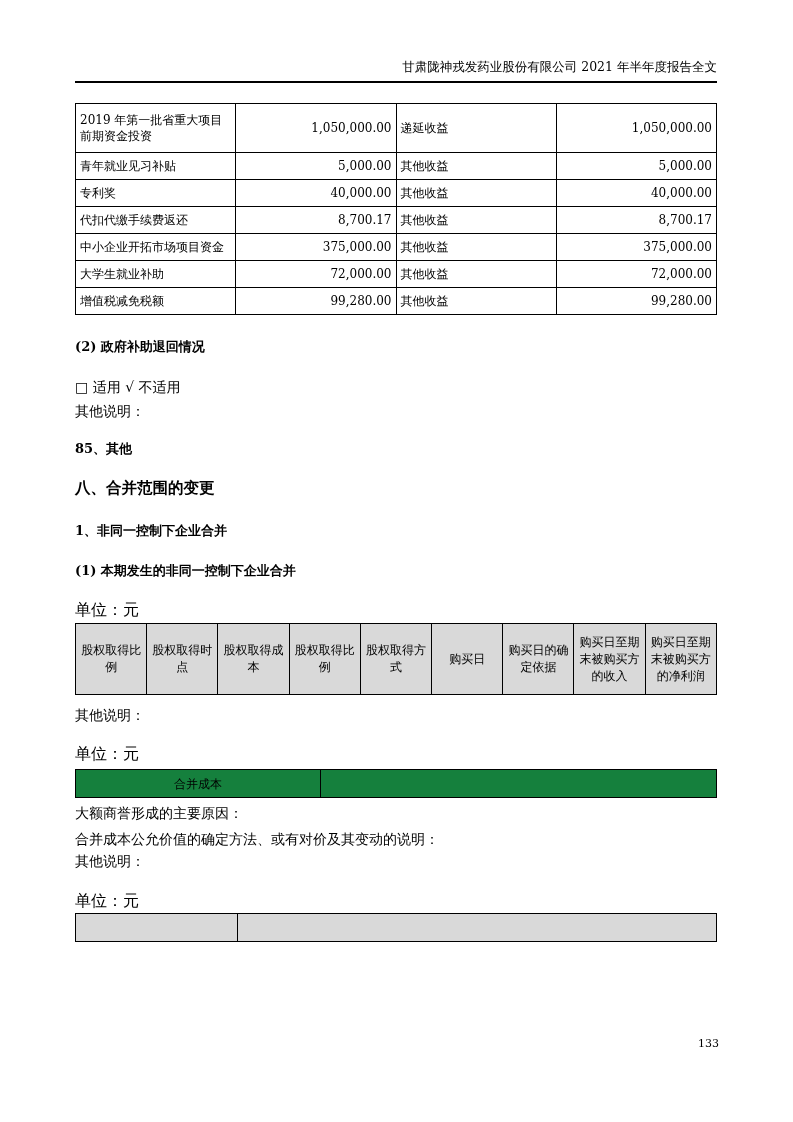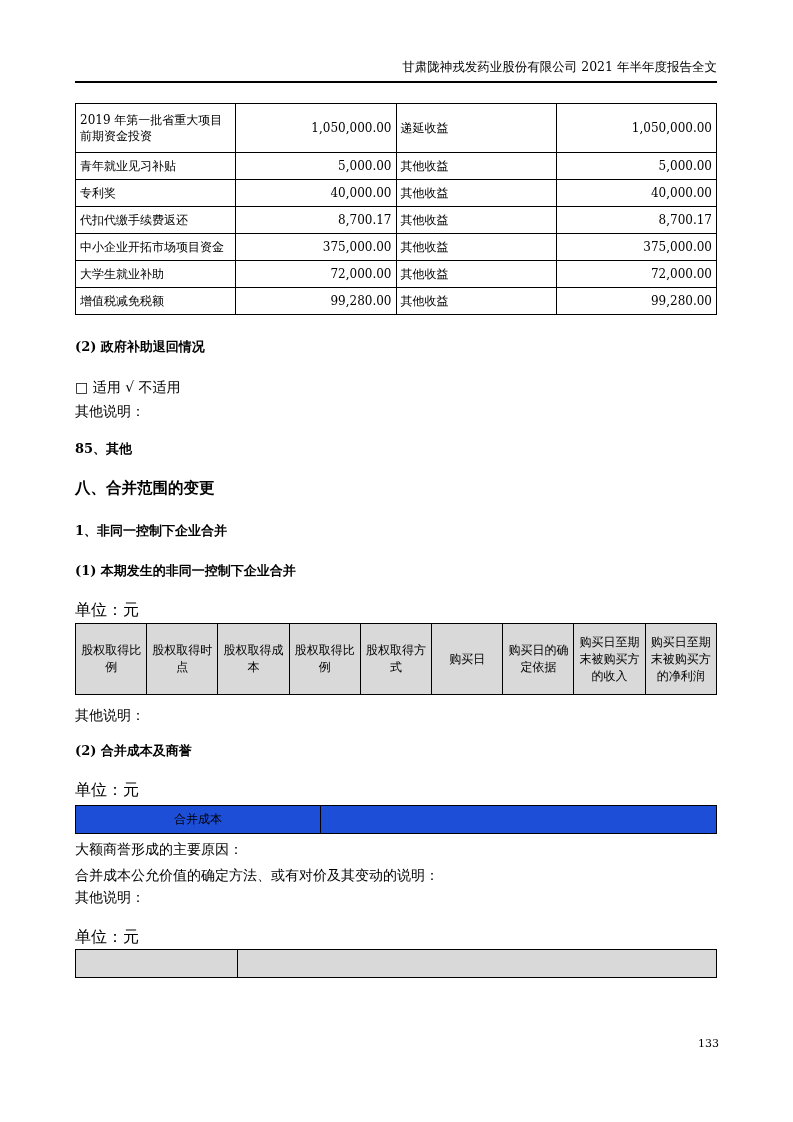--- a/index.html
+++ b/index.html
@@ -23,21 +23,21 @@
   .body-line{font-size:14px;line-height:16px;margin:0;}
   .unit{font-size:16px;line-height:16px;text-align:left;margin:0;}
   .mt-23{margin-top:23px;} .mt-24{margin-top:24px;} .mt-8{margin-top:8px;}
   .mt-21{margin-top:21px;} .mt-19{margin-top:19px;} .mt-12{margin-top:12px;}
   .mt-10{margin-top:10px;} .mt-7{margin-top:7px;} .mt-6{margin-top:6px;}
   .t2{margin-top:5px;}
   .t2 td{
     background:#d9d9d9;text-align:center;height:66px;line-height:17px;padding:2px 3px;
   }
   .t3{margin-top:7px;}
-  .t3 td{background:#1d4ed8;height:23px;font-family:Liberation Mono, monospace;}
+  .t3 td{background:#15803d;height:23px;}
   .t3 td.label-cell{text-align:center;}
   .t4{margin-top:4px;}
   .t4 td{background:#d9d9d9;height:23px;}
   .page-number{position:absolute;right:74px;top:1037px;font-size:11px;line-height:14px;}
 </style>
 </head>
 <body>
 
 <div class="page">
   <div class="content">
@@ -132,21 +132,20 @@
           <td>购买日</td>
           <td>购买日的确定依据</td>
           <td>购买日至期末被购买方的收入</td>
           <td>购买日至期末被购买方的净利润</td>
         </tr>
       </tbody>
     </table>
 
     <p class="body-line mt-12">其他说明：</p>
 
-    <p class="h-med mt-19">(2) 合并成本及商誉</p>
     <p class="unit mt-23">单位：元</p>
 
     <table class="doc-table t3">
       <colgroup>
           <col style="width:38.2%">
           <col style="width:61.8%">
         </colgroup>
       <tbody>
         <tr>
           <td class="label-cell">合并成本</td>

